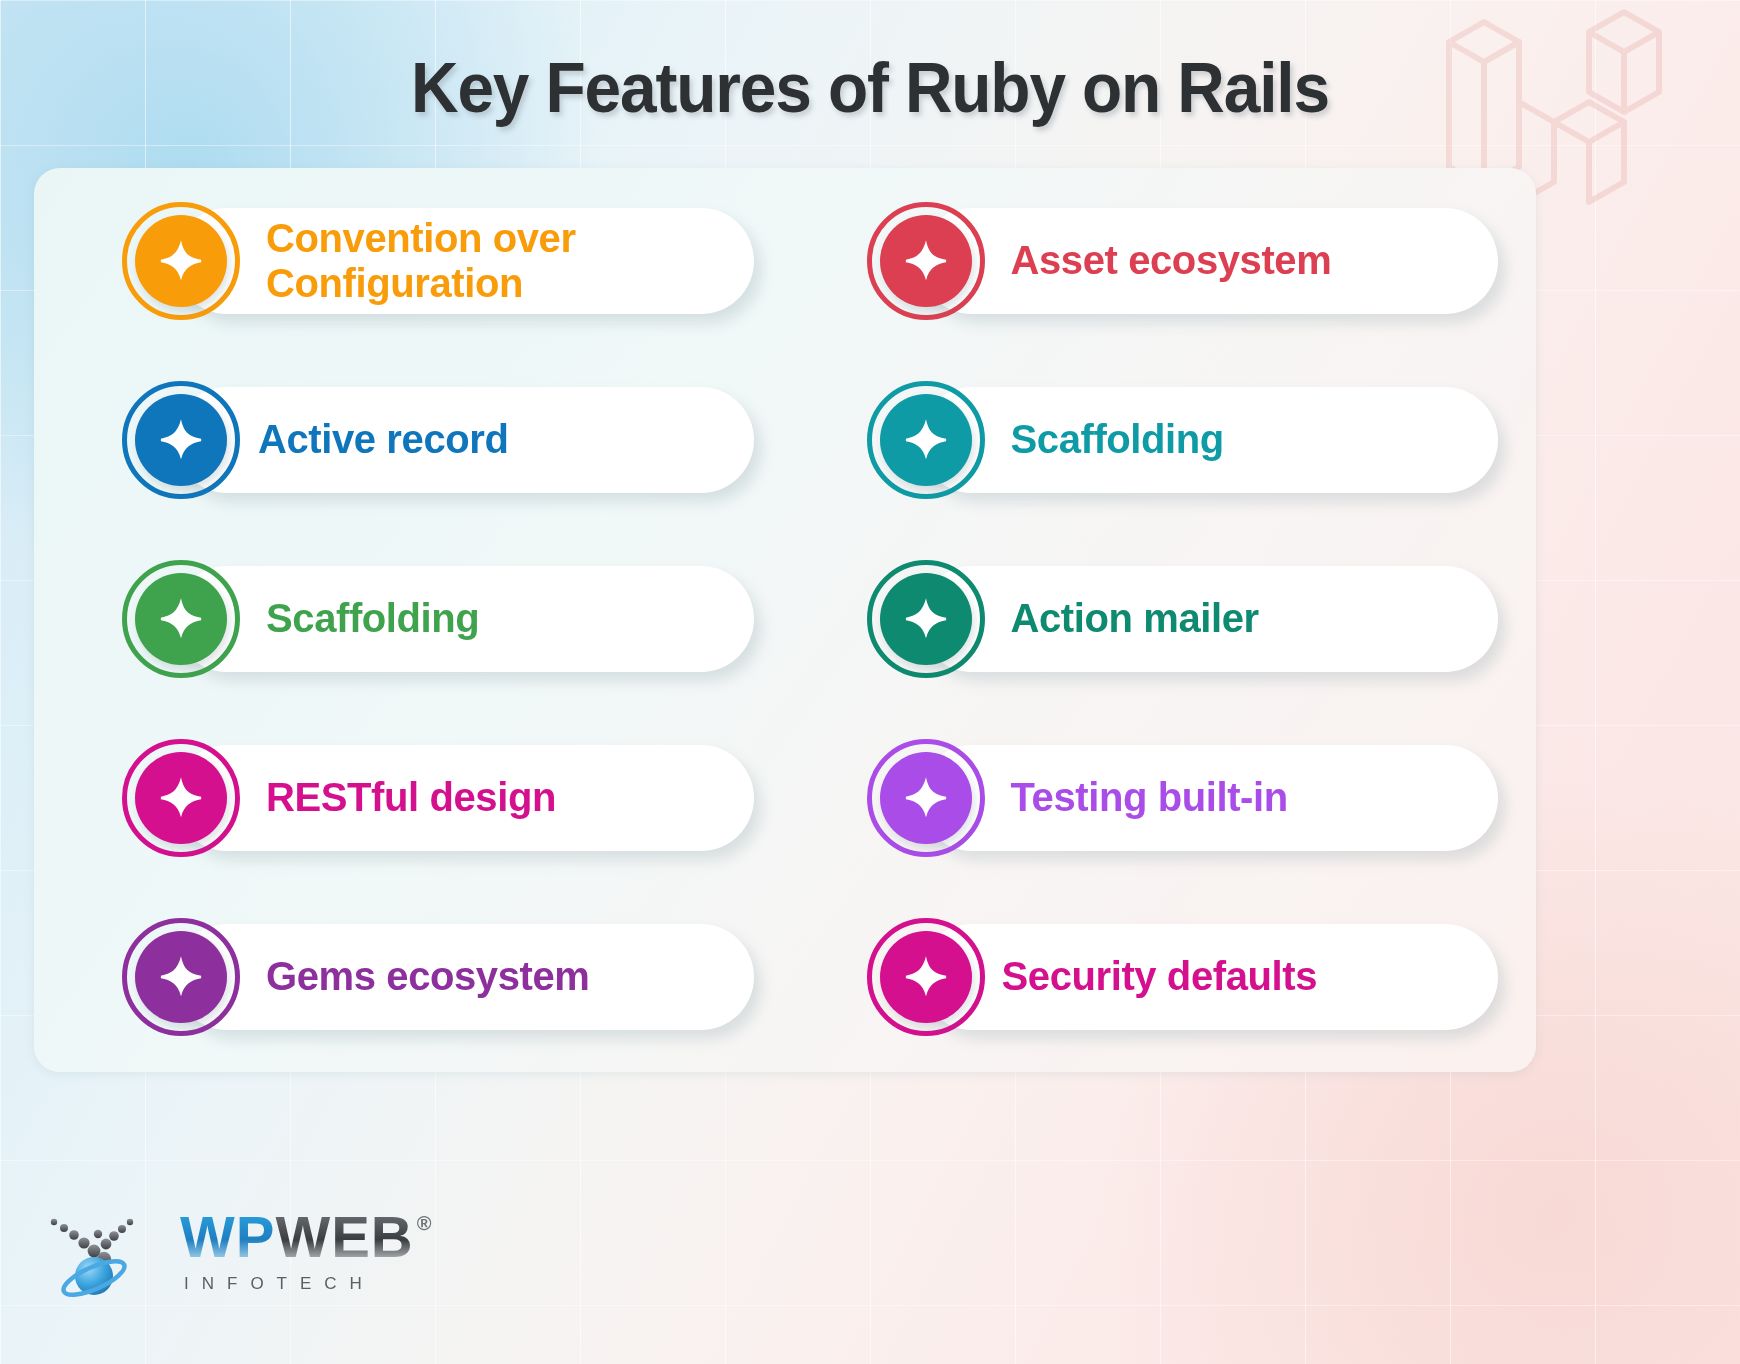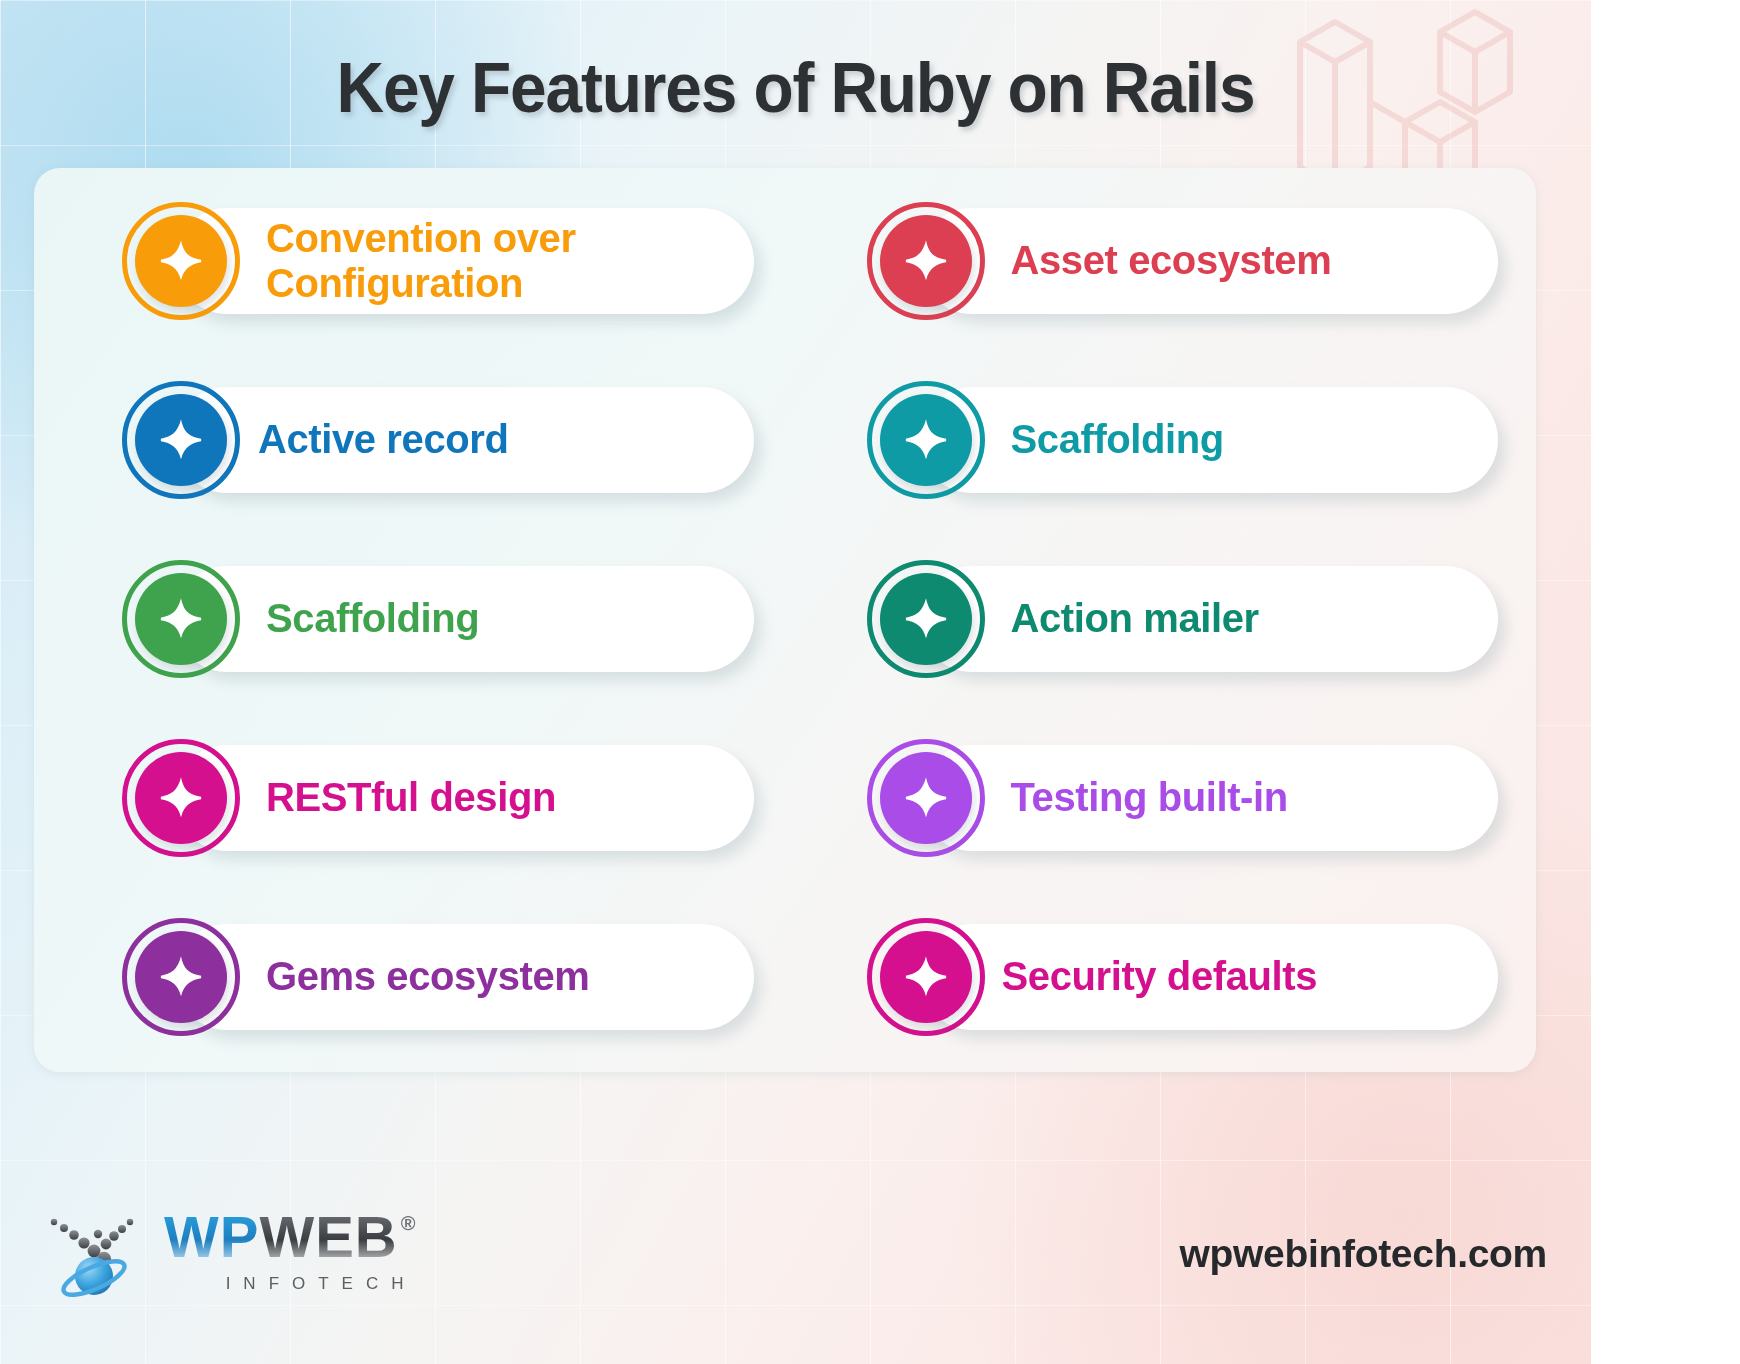--- a/index.html
+++ b/index.html
@@ -3,21 +3,21 @@
 <meta charset="utf-8">
 <style>
   * { margin:0; padding:0; box-sizing:border-box; }
   html, body {
     width:1740px; height:1364px;
     overflow:hidden;
     font-family:"Liberation Sans", sans-serif;
   }
   #stage {
     position:relative;
-    width:1591px; height:1364px;
+    width:1740px; height:1364px;
     background:
       linear-gradient(118deg,
         #cfe8f4 0%,
         #dbeef7 14%,
         #eaf4f8 30%,
         #f5f4f3 48%,
         #faf0ee 62%,
         #fbe9e7 78%,
         #fae4e2 100%);
     overflow:hidden;
@@ -125,21 +125,21 @@
     font-weight:700;
     line-height:1.13;
     letter-spacing:-.4px;
     white-space:pre-line;
   }
 
   
   #footer { position:absolute; left:0; right:0; bottom:0; height:290px; }
   #logo {
     position:absolute; left:42px; bottom:60px;
-    display:flex; align-items:center; gap:10px;text-align:right;
+    display:flex; align-items:center; gap:26px;
   }
   #logoMark { width:112px; height:104px; display:block; }
   #logoText { display:flex; flex-direction:column; }
   #wpweb {
     font-size:58px; font-weight:700; line-height:.92;
     letter-spacing:1px; display:flex; align-items:flex-start;
   }
   .wp-blue {
     background:linear-gradient(180deg,#2aa2e0 0%,#1f7fc0 55%,#bfe0f2 100%);
     -webkit-background-clip:text; background-clip:text; color:transparent;
@@ -337,16 +337,15 @@
       </svg>
       <div id="logoText">
         <div id="wpweb">
           <span class="wp-blue">WP</span>
           <span class="wp-gray">WEB</span>
           <span class="reg">®</span>
         </div>
         <div id="infotech">INFOTECH</div>
       </div>
     </div>
-    <div id="site">wpwebinfotech.com</div>
   </div>
 
 </div>
 
 </body></html>

